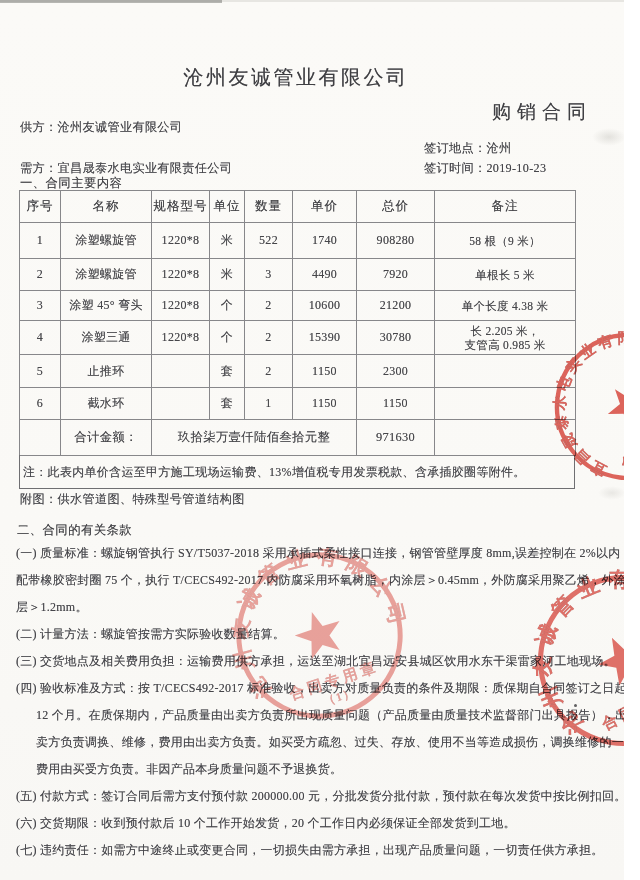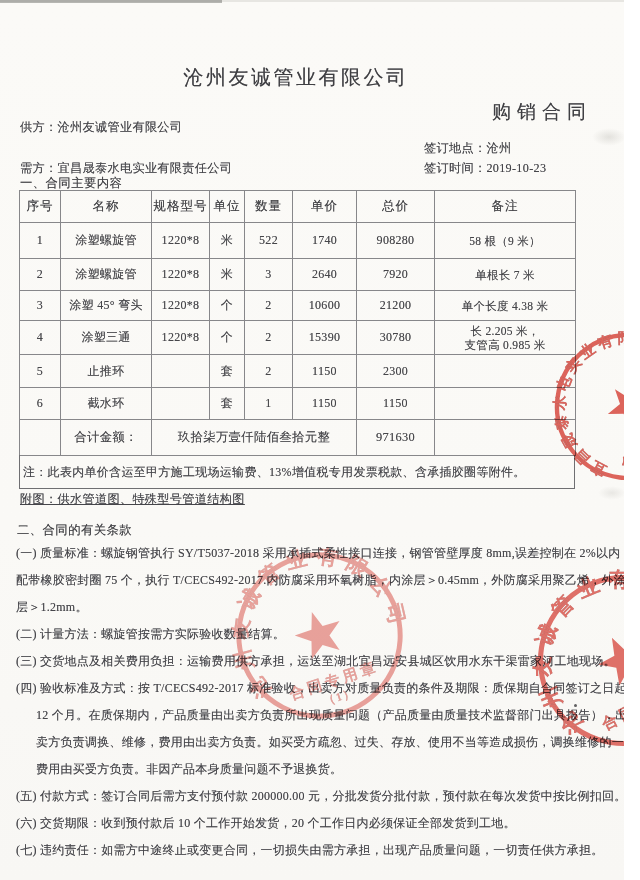--- a/index.html
+++ b/index.html
@@ -24,21 +24,21 @@
   .doc-title{left:0;top:99px;width:592px;text-align:right;font-size:19px;letter-spacing:6px;color:#3f3f43;}
   .info-line{height:17px;font-size:12.2px;letter-spacing:.3px;white-space:nowrap;}
   .il-supplier{left:20px;top:119px;}
   .il-buyer{left:20px;top:160px;}
   .il-no{left:424px;top:119px;}
   .il-place{left:424px;top:140px;}
   .il-date{left:424px;top:160px;}
   .section-title{font-size:12.4px;letter-spacing:.4px;color:#404044;}
   .sec1{left:20px;top:175px;}
   .sec2{left:17px;top:522px;}
-  .attach-line{left:20px;top:491px;font-size:12.2px;letter-spacing:.3px;text-decoration:underline;}
+  .attach-line{left:20px;top:491px;font-size:12.2px;letter-spacing:.3px;}
   
   table.items{position:absolute;left:19px;top:190px;border-collapse:collapse;table-layout:fixed;width:556px;}
   table.items,table.items th,table.items td{border:1px solid #87878a;}
   table.items{border:1.4px solid #6f6f72;}
   table.items th{font-weight:normal;font-size:12.6px;letter-spacing:1px;color:#404044;}
   table.items td{font-size:12px;text-align:center;color:#46464a;letter-spacing:.3px;overflow:hidden;}
   table.items td.remark{font-size:11.5px;white-space:pre-line;line-height:14px;}
   thead tr{height:32px;text-align:center;}
   tbody tr:nth-child(1){height:36px;}
   tbody tr:nth-child(2){height:32px;}
@@ -122,23 +122,23 @@
           <td>1740</td>
           <td>908280</td>
           <td class="remark">58 根（9 米）</td>
         </tr>
         <tr>
           <td>2</td>
           <td>涂塑螺旋管</td>
           <td>1220*8</td>
           <td>米</td>
           <td>3</td>
-          <td>2640</td>
+          <td>4490</td>
           <td>7920</td>
-          <td class="remark">单根长 7 米</td>
+          <td class="remark">单根长 5 米</td>
         </tr>
         <tr>
           <td>3</td>
           <td>涂塑 45° 弯头</td>
           <td>1220*8</td>
           <td>个</td>
           <td>2</td>
           <td>10600</td>
           <td>21200</td>
           <td class="remark">单个长度 4.38 米</td>

